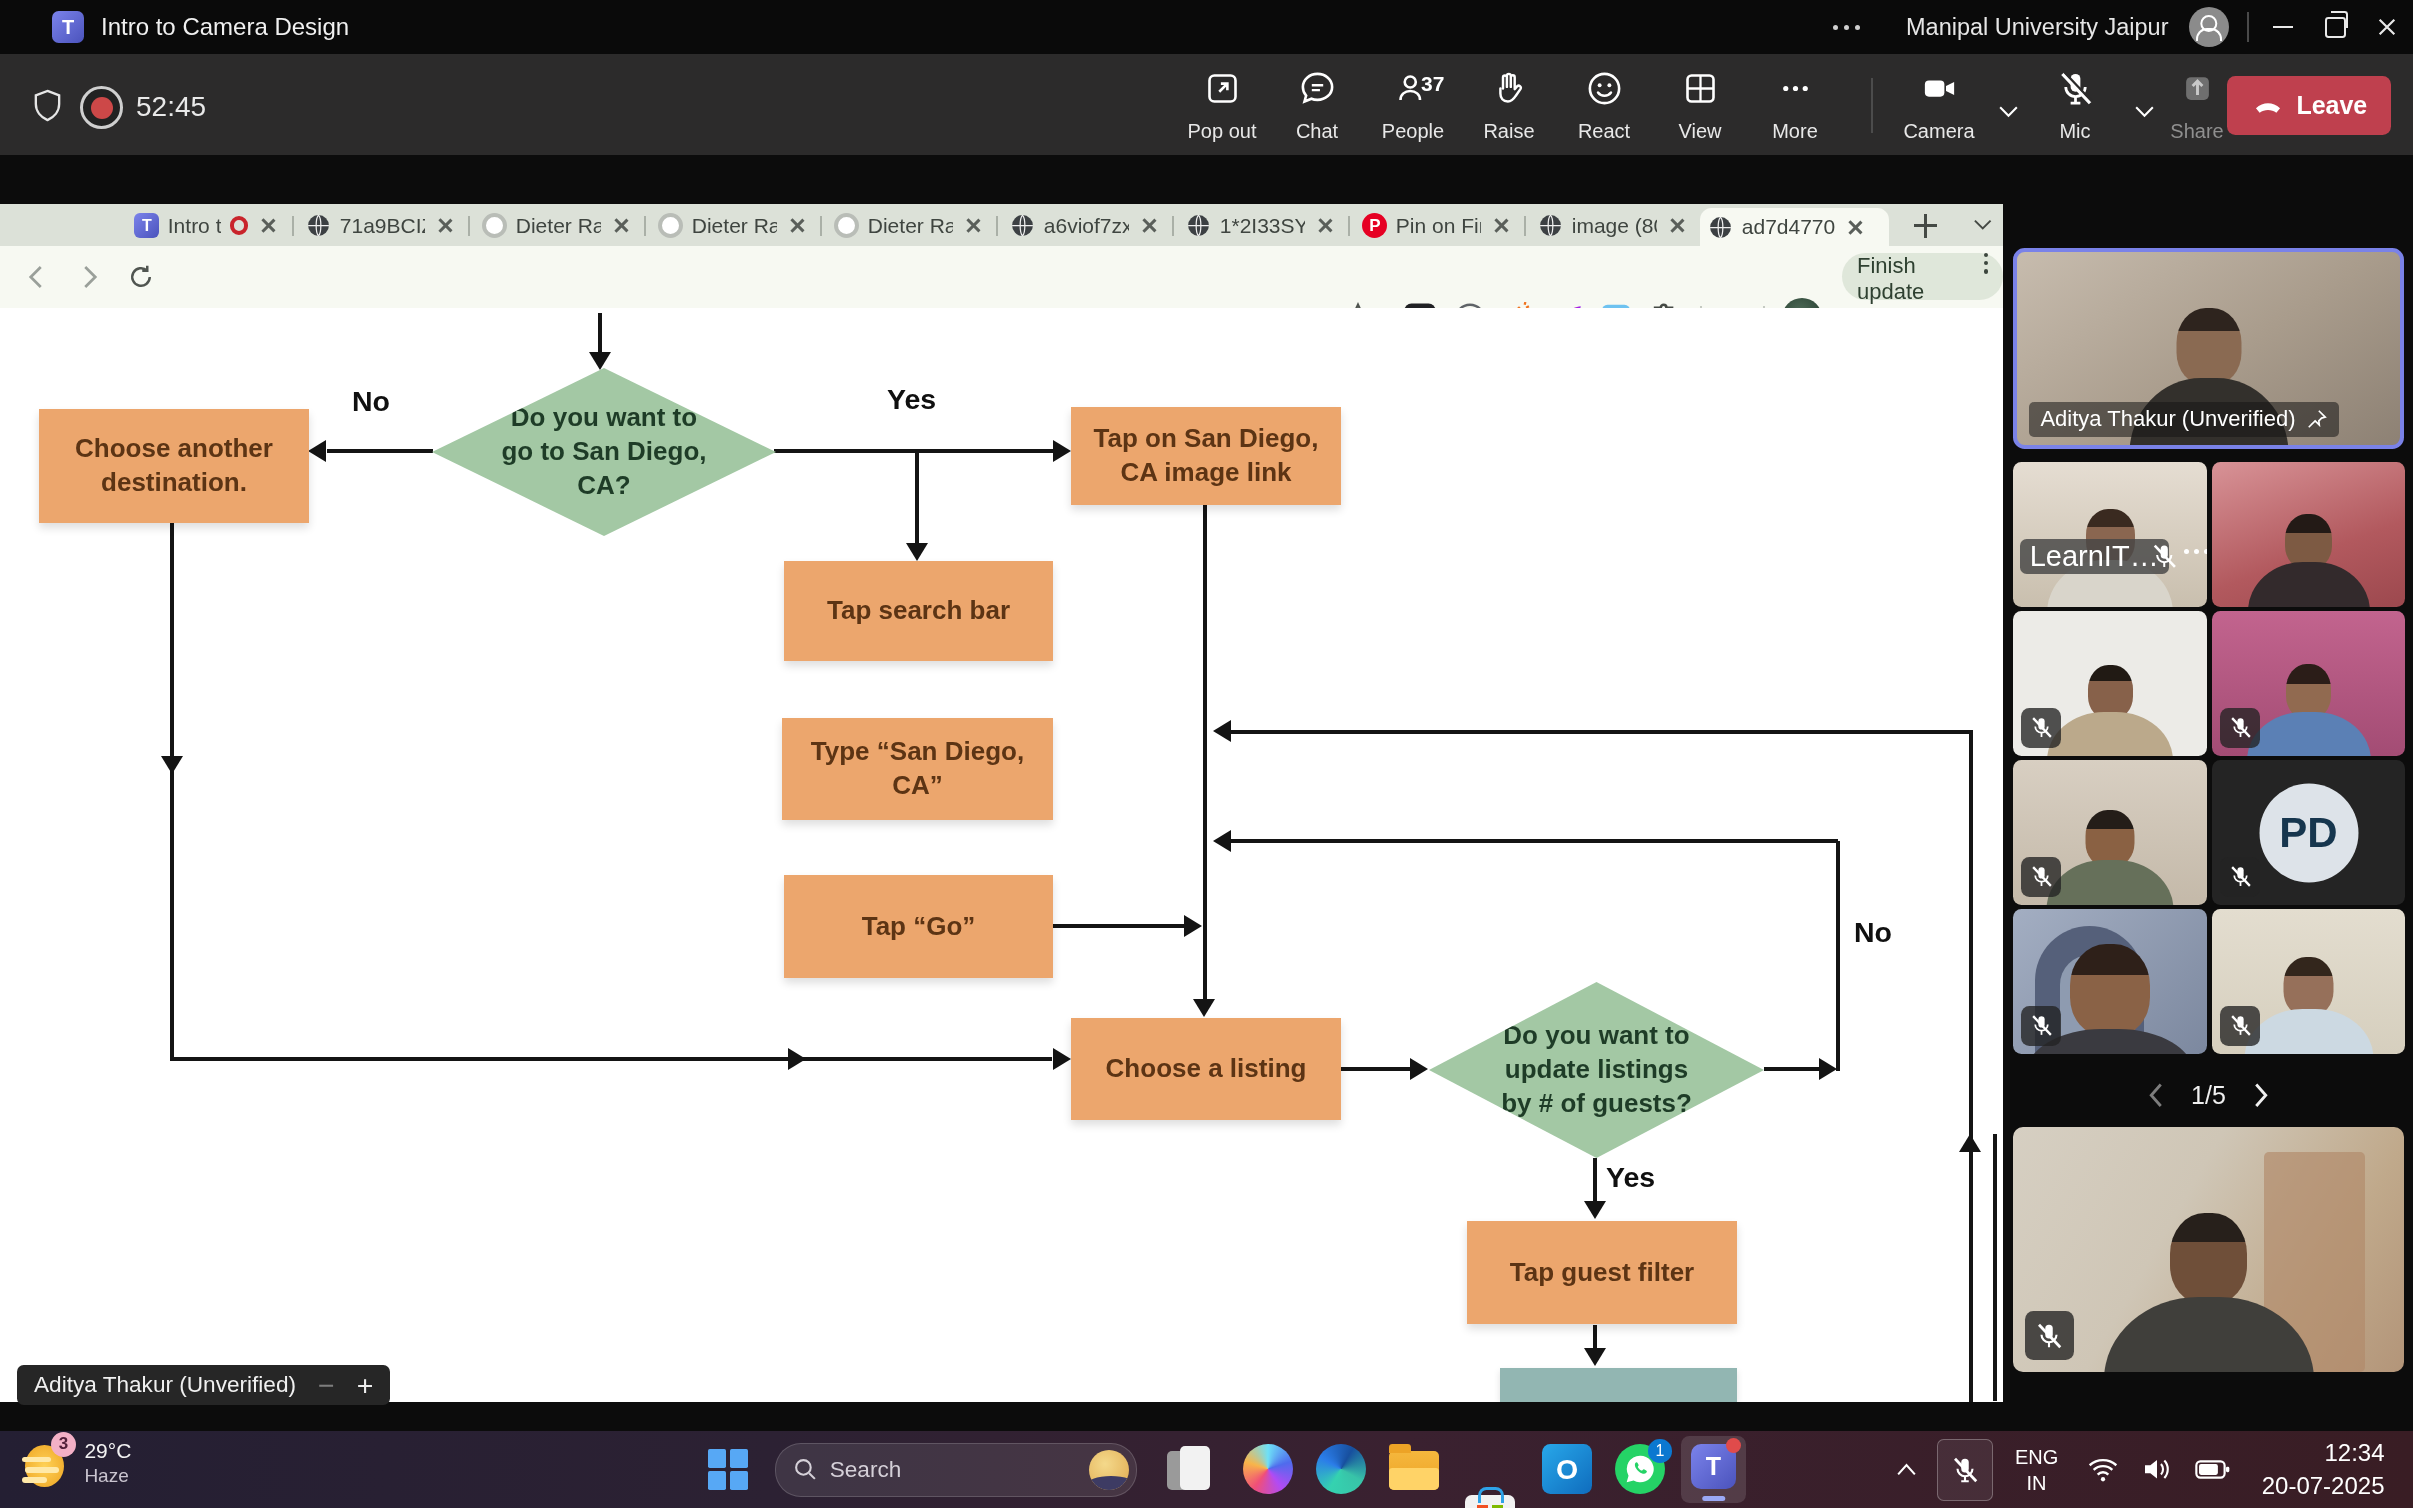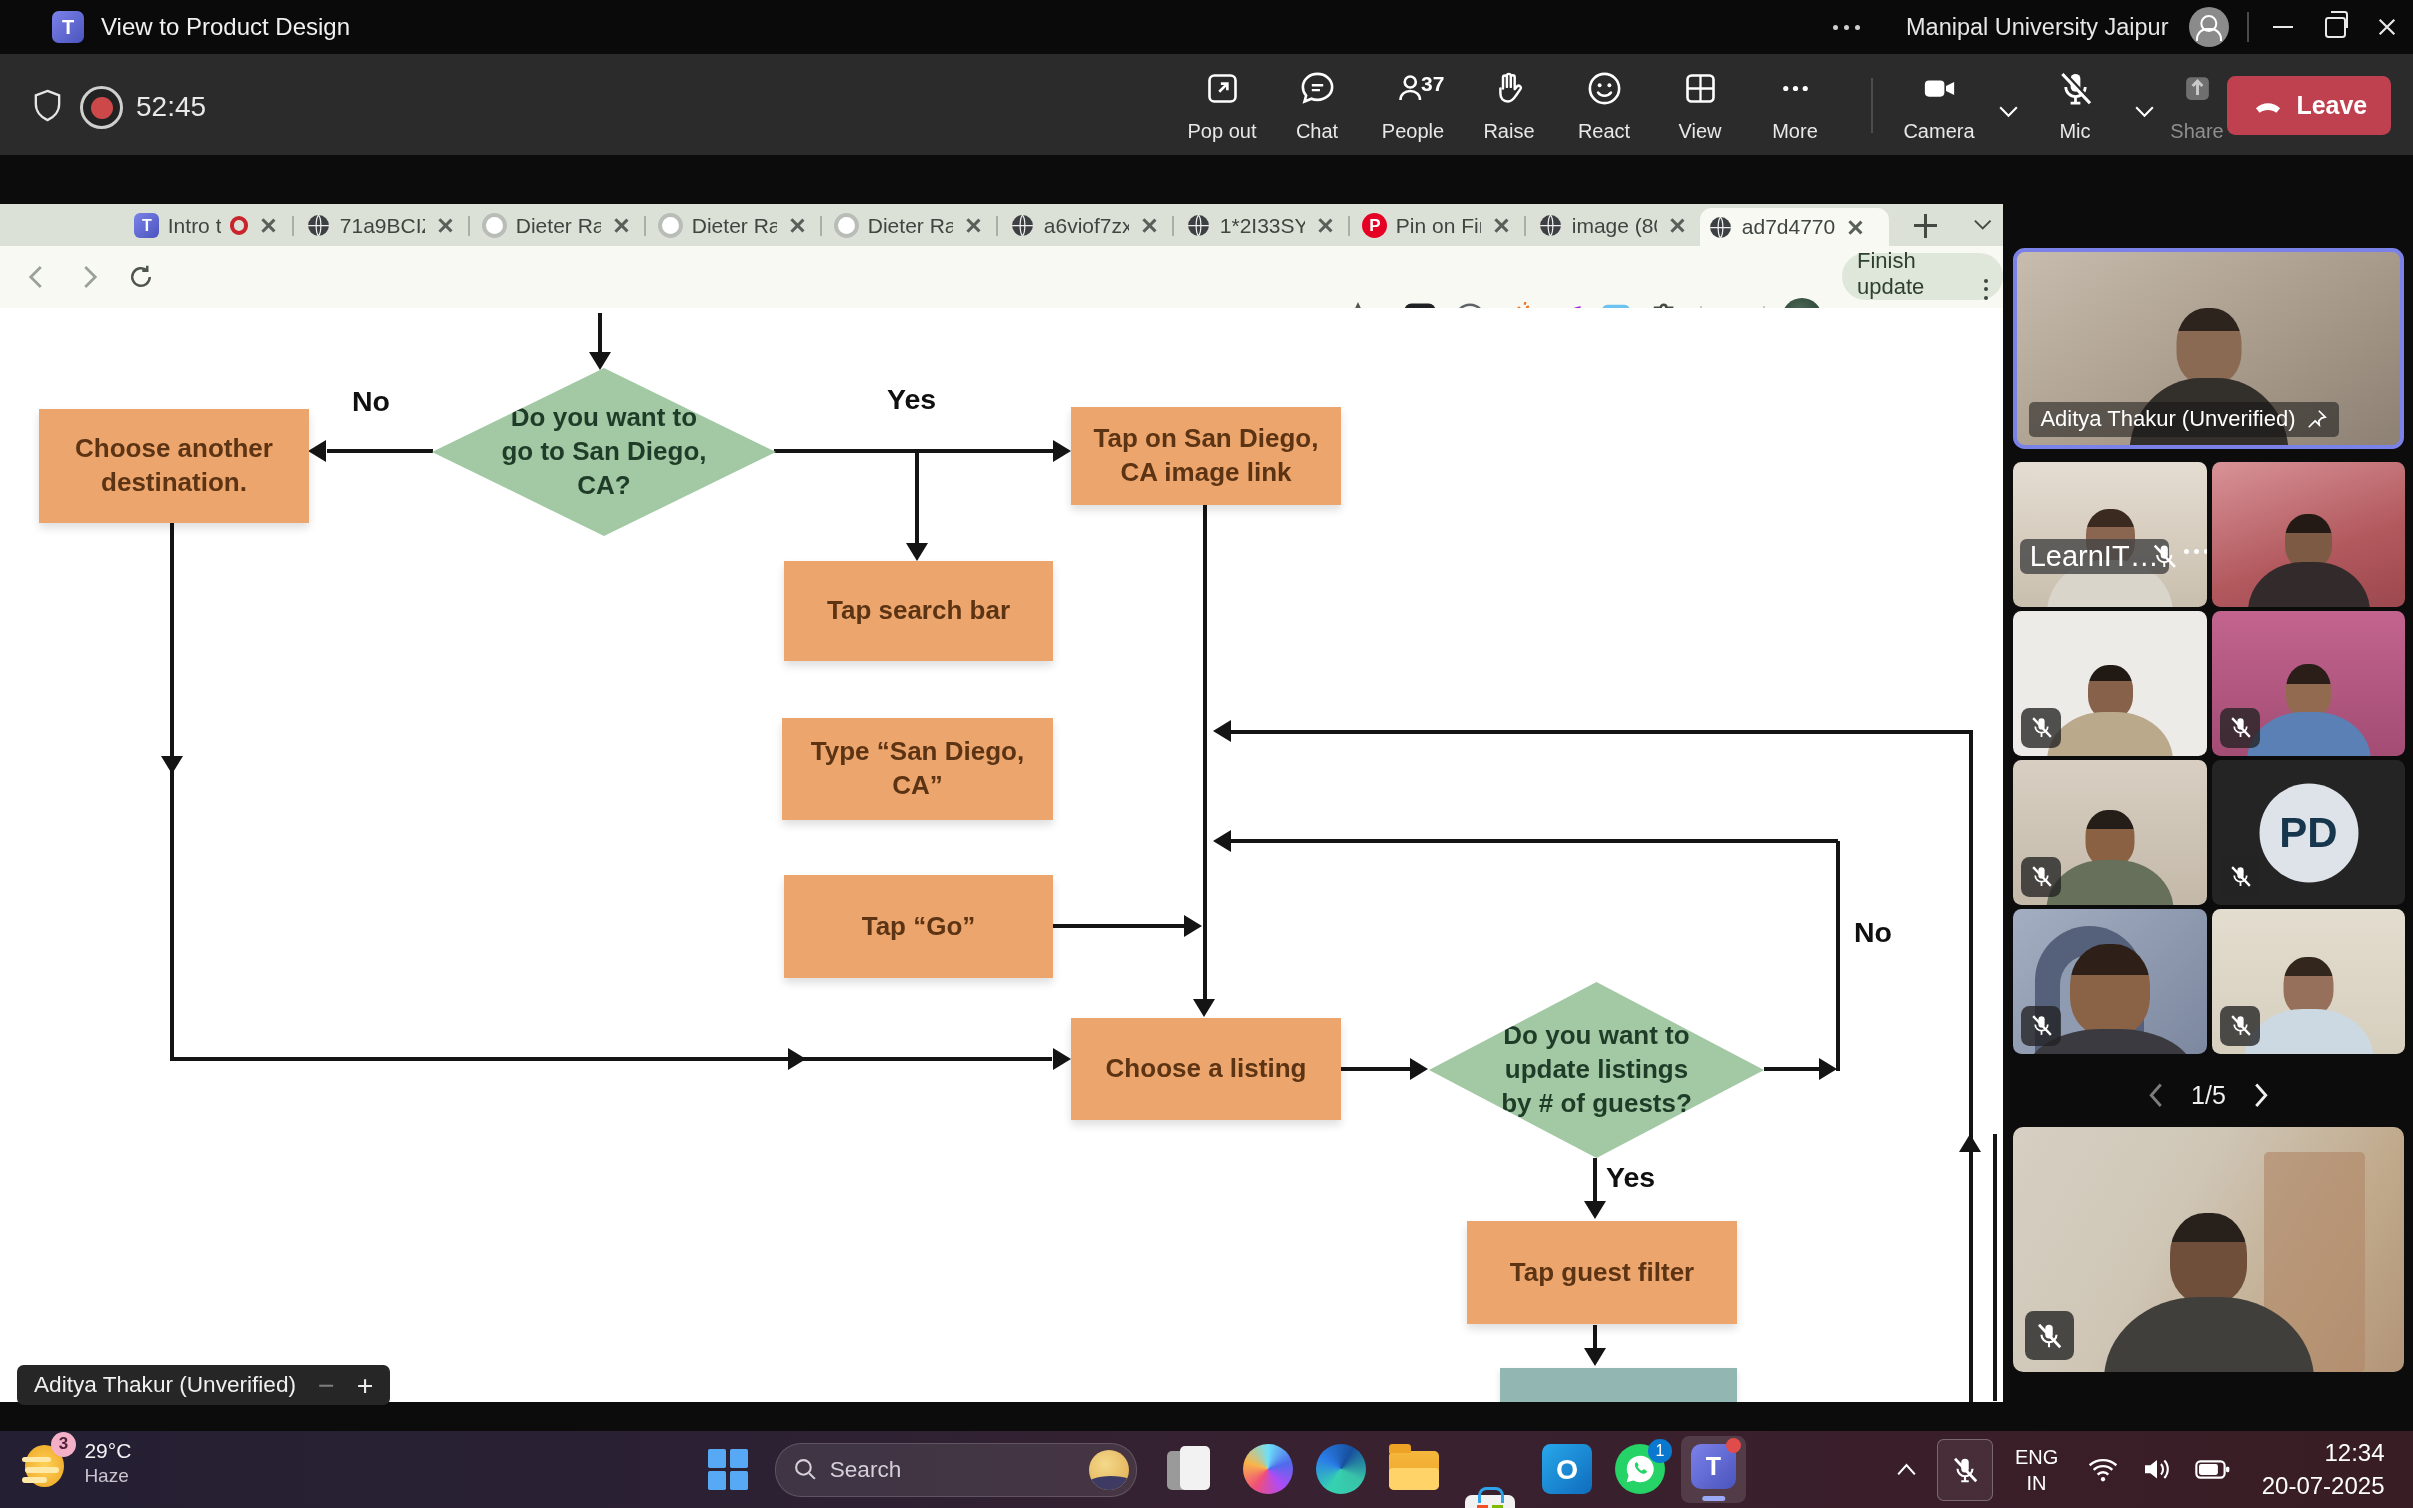--- a/index.html
+++ b/index.html
@@ -59,21 +59,21 @@
   .newtab{position:absolute;left:1912px;top:8.4px;width:27px;height:27px;}
   .newtab:before{content:"";position:absolute;left:11.7px;top:1.7px;width:3.4px;height:23.5px;background:#454a45;}
   .newtab:after{content:"";position:absolute;left:1.7px;top:11.7px;width:23.5px;height:3.4px;background:#454a45;}
 
   #urlrow{position:absolute;left:0;top:42px;width:2003px;height:62px;background:#f7f9f2;display:flex;align-items:center;}
   .nav-ic{margin-left:22px;flex:0 0 auto;}
   #urlpill{position:absolute;left:186px;top:8.4px;width:1140px;height:45px;border-radius:22.6px;background:#e9ece5;display:flex;align-items:center;}
   #urltext{font-size:22.6px;color:#2e322e;margin-left:13.4px;white-space:nowrap;}
   .ext{width:37px;height:37px;flex:0 0 auto;display:flex;align-items:center;justify-content:center;}
   #finish-update{position:absolute;left:1842px;top:6.7px;height:47px;padding:0 15px;border-radius:23.5px;background:#dfe7da;
-                 display:flex;align-items:flex-end;gap:10px;}
+                 display:flex;align-items:flex-start;gap:10px;}
   #finish-update span{font-size:22px;color:#2e4030;}
   .kebab{display:flex;flex-direction:column;gap:4.2px;}
   .kebab i{width:4.2px;height:4.2px;border-radius:50%;background:#3c463d;}
 
   
   #content{position:absolute;left:0;top:104px;width:2003px;height:1094px;background:#ffffff;overflow:hidden;}
   .ln{position:absolute;background:#141414;}
   .ar{position:absolute;width:0;height:0;}
   .ar-d{border-left:11px solid transparent;border-right:11px solid transparent;border-top:18.4px solid #141414;}
   .ar-u{border-left:11px solid transparent;border-right:11px solid transparent;border-bottom:18.4px solid #141414;}
@@ -162,21 +162,21 @@
   .tray-ic{margin-right:22px;}
   #clock{font-size:24px;color:#fff;text-align:right;line-height:1.35;margin:0 28.5px 0 10px;}
 </style>
 </head>
 <body>
 
 <div id="screen">
 
   <div id="titlebar">
     <div class="teams-logo" style="margin-left:52px;">T</div>
-    <div id="tb-title">View to Product Design</div>
+    <div id="tb-title">Intro to Camera Design</div>
     <div class="tb-right">
       <div class="dots3">
           <i></i>
           <i></i>
           <i></i>
         </div>
       <div id="org-name">Manipal University Jaipur</div>
       <div class="avatar-gray">
           <i></i>
           <b></b>

